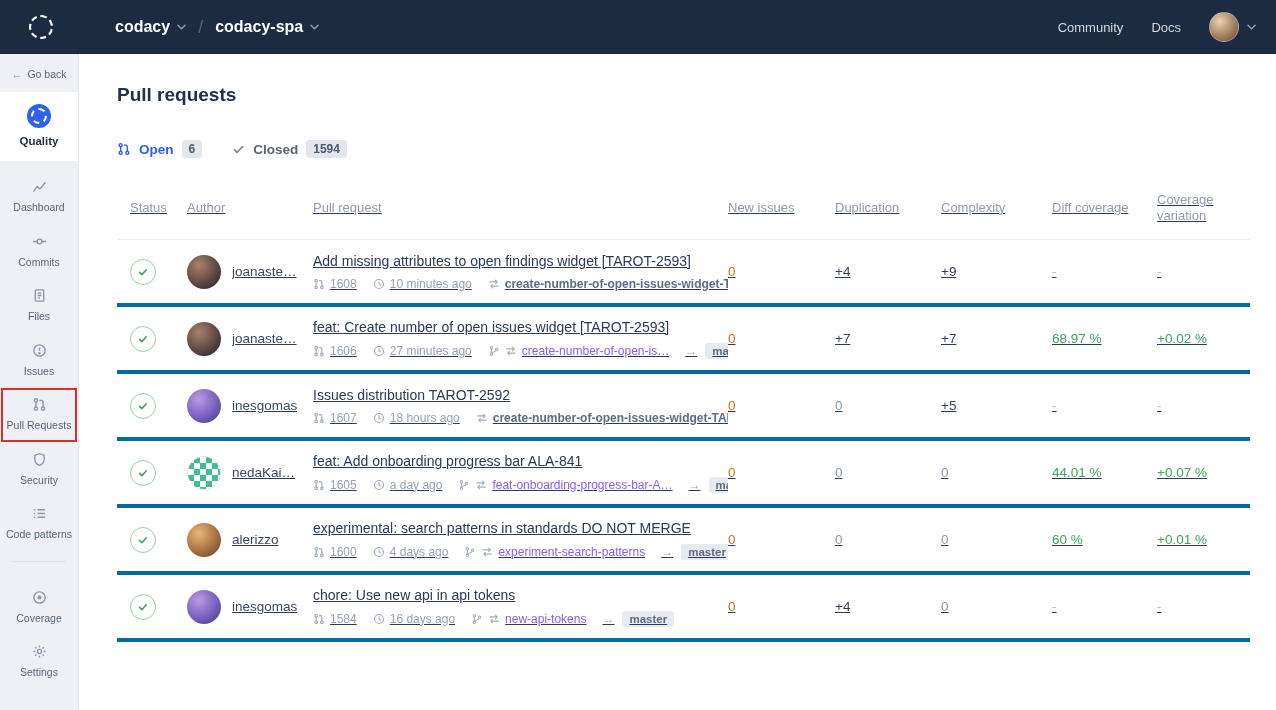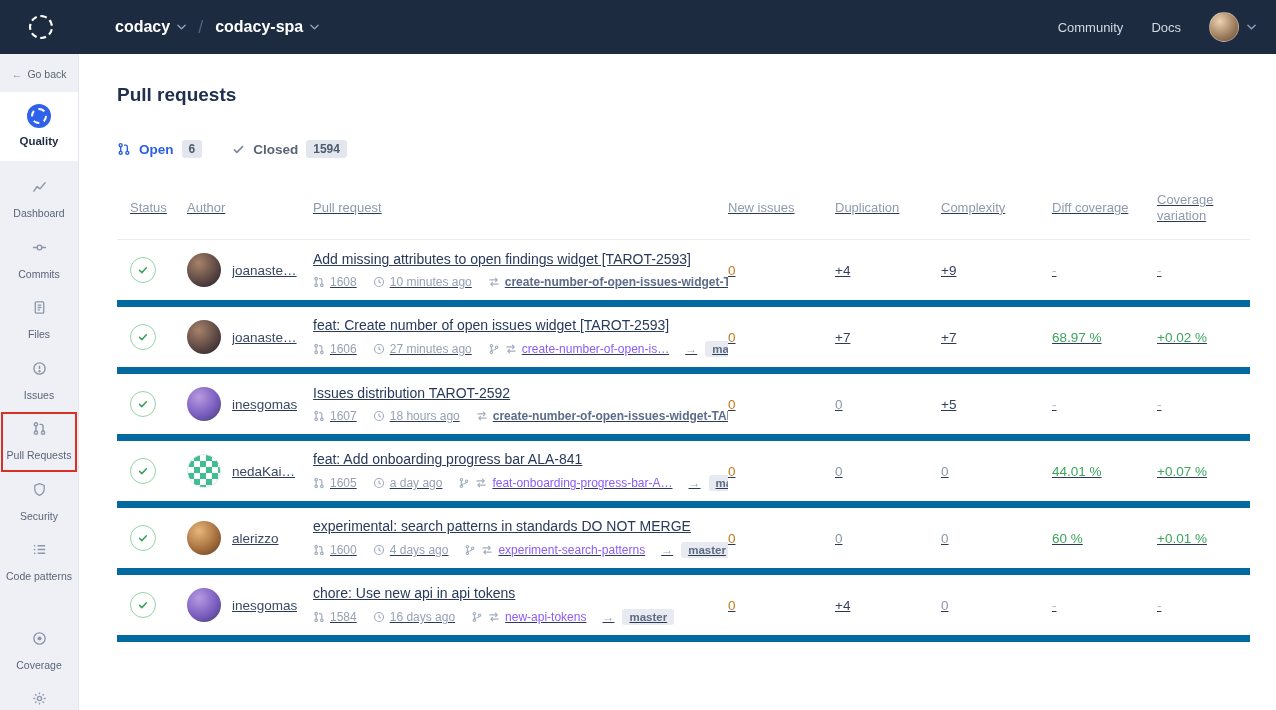--- a/index.html
+++ b/index.html
@@ -48,21 +48,21 @@
   }
   .q-icon {
     width:24px; height:24px; border-radius:50%; background:#2e62ea;
     display:flex; align-items:center; justify-content:center;
   }
   .q-icon::after { content:""; width:12px; height:12px; border:2px dashed #fff; border-radius:50%; }
   .q-label { font-size:11.5px; font-weight:700; color:#1e2b45; }
   .side-nav { padding-top:10px; display:flex; flex-direction:column; }
   .nav-item {
     background:none; border:none; font-family:inherit; cursor:pointer;
-    display:flex; flex-direction:column; align-items:center; gap:14px;
+    display:flex; flex-direction:column; align-items:center; gap:8px;
     padding:8px 0 9px; margin:0 2px 3px; color:#8d96a9;text-align:center;
   }
   .nav-item .lbl { font-size:10.5px; color:#5a6477; line-height:1.1; }
   .nav-item.annotated { outline:2px solid #d93025; outline-offset:-1px; }
   .side-divider { height:1px; background:#dde2ec; margin:8px 12px 10px; }
 
   
   .main { margin-left:79px; padding:30px 26px 0 38px; }
   h1 { font-size:19px; font-weight:700; color:#21304e; margin-bottom:34px; }
 
@@ -77,21 +77,21 @@
   .badge {
     background:#e3e7ed; color:#4d5a70; font-size:12px; font-weight:700;
     padding:2px 7px; border-radius:3px;
   }
 
   .grid { display:grid; grid-template-columns:70px 126px 1fr 107px 106px 111px 105px 93px;text-decoration:underline; }
   .thead { align-items:center; border-bottom:1px solid #e9edf2; padding:10px 0 16px; }
   .hcell { color:#8f9aae; font-size:13px; font-weight:400; line-height:1.2; }
   .pad-l { padding-left:13px; }
 
-  .trow { height:67px; align-items:center; border-bottom:7px solid #0369a1; cursor:pointer; }
+  .trow { height:67px; align-items:center; border-bottom:4px solid #0369a1; cursor:pointer; }
   .c-status { padding-left:13px; }
   .status-ok {
     width:26px; height:26px; border-radius:50%; border:1.5px solid #93d4a4;
     color:#41a05e; display:flex; align-items:center; justify-content:center;
   }
   .c-author { display:flex; align-items:center; gap:11px; padding-right:8px; }
   .row-avatar { width:34px; height:34px; }
   .avatar-0, .avatar-1 { background:radial-gradient(circle at 35% 30%, #a8826a, #4a3a3a 70%, #26222b); }
   .avatar-2, .avatar-5 { background:radial-gradient(circle at 35% 30%, #b89ae0, #7a5fc0 55%, #403a66); }
   .avatar-3 { background:#3fbf8f; background:repeating-conic-gradient(#3fbf8f 0% 25%, #ffffff 25% 50%); background-size:12px 12px; border:1px solid #e2e6ec; }

